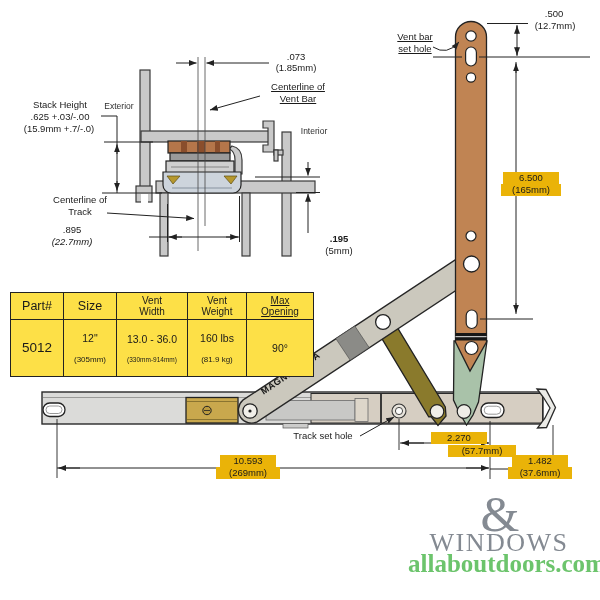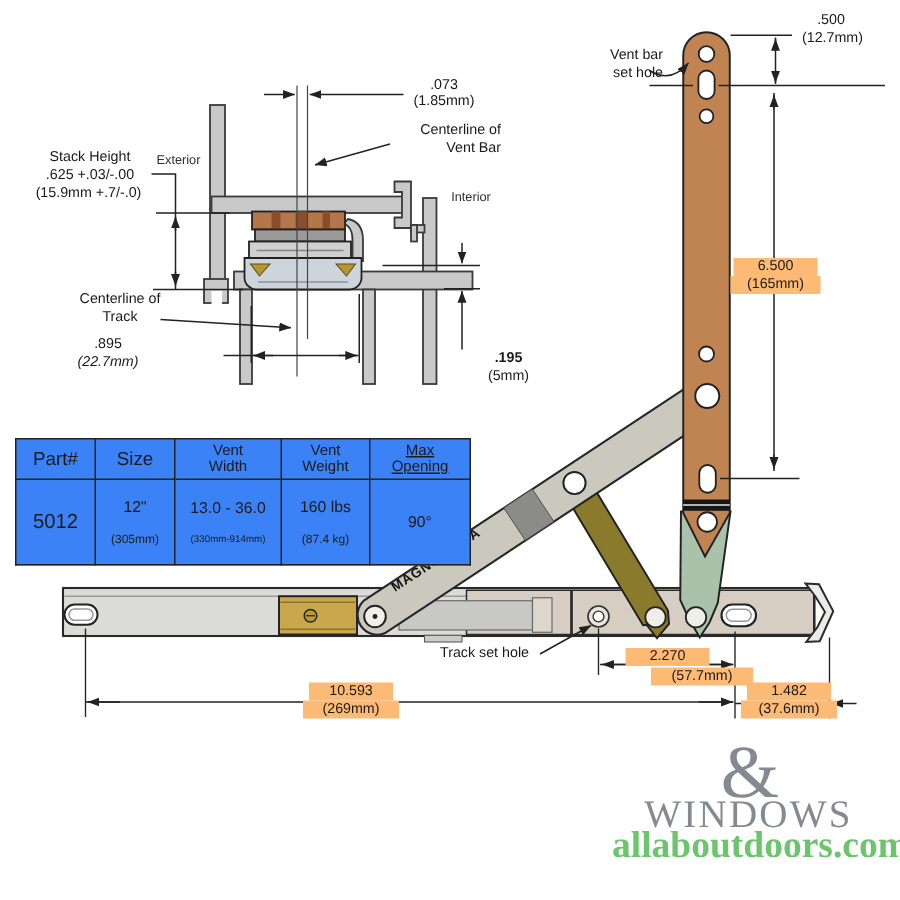--- a/index.html
+++ b/index.html
@@ -1,27 +1,27 @@
 <!DOCTYPE html>
 <html><head>
 <meta charset="utf-8">
 <style>
   html,body{margin:0;padding:0;background:#fff;}
   .canvas{position:relative;width:600px;height:600px;background:#fff;overflow:hidden;
           font-family:"Liberation Sans",sans-serif;color:#1a1a1a;}
   svg.draw{position:absolute;left:0;top:0;}
   .lbl{position:absolute;white-space:pre-line;font-size:9.5px;line-height:11.5px;text-align:center;}
-  .lbl.left{text-align:right;}
+  .lbl.left{text-align:center;text-decoration:underline;}
   .lbl.small{font-size:8.5px;color:#2e2e2e;}
-  .lbl.mask{background:#fdba74;}
+  .lbl.mask{background:#eab308;margin-left:14px;}
   .brand-stamp{position:absolute;left:259px;top:388px;font-size:9px;font-weight:700;
                letter-spacing:.6px;color:#141414;transform:rotate(-33.5deg);transform-origin:0 0;
                white-space:nowrap;}
   
-  table.spec{position:absolute;left:10px;top:292px;border-collapse:collapse;table-layout:fixed;background:#3b82f6;}
+  table.spec{position:absolute;left:10px;top:292px;border-collapse:collapse;table-layout:fixed;background:#fde047;}
   table.spec th,table.spec td{border:1.6px solid #222;text-align:center;vertical-align:middle;
      font-weight:normal;padding:1px 2px;line-height:11px;white-space:pre-line;}
   table.spec th{font-size:10px;height:24px;}
   table.spec th.lg{font-size:12.5px;}
   table.spec td{height:33px;}
   .cell-main{display:block;font-size:10.5px;line-height:12px;}
   .cell-main.big{font-size:13.5px;}
   .cell-sub{display:block;font-size:8px;line-height:9px;}
   .cell-sub.tiny{font-size:6.5px;line-height:8px;}
   
@@ -257,21 +257,21 @@
       <td>
         <span class="cell-main">12"</span>
         <span class="cell-sub">(305mm)</span>
       </td>
       <td>
         <span class="cell-main">13.0 - 36.0</span>
         <span class="cell-sub tiny">(330mm-914mm)</span>
       </td>
       <td>
         <span class="cell-main">160 lbs</span>
-        <span class="cell-sub">(87.4 kg)</span>
+        <span class="cell-sub">(81.9 kg)</span>
       </td>
       <td>
         <span class="cell-main">90°</span>
       </td>
     </tr>
   </tbody>
     </table>
 
   <div class="logo">
     <div class="logo-row1">

